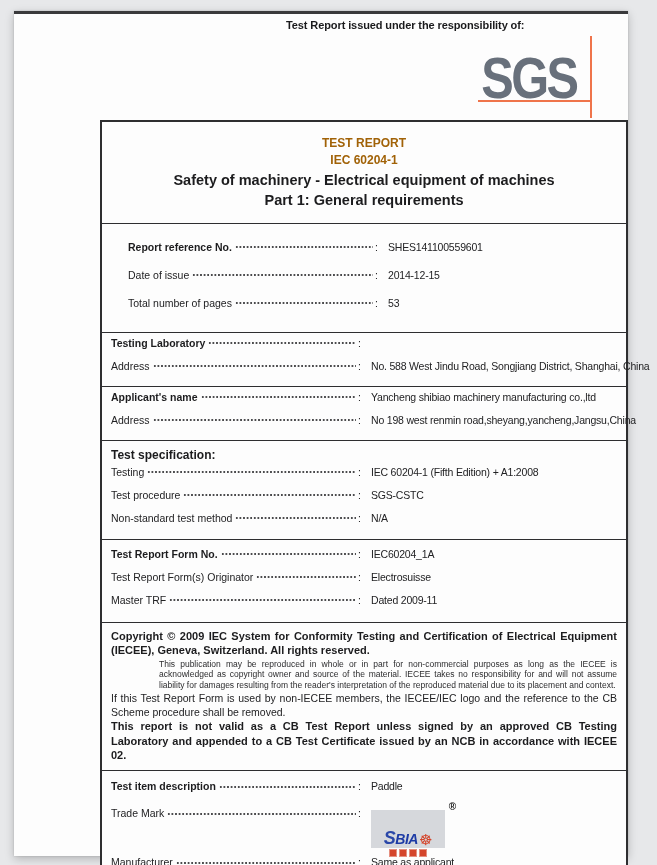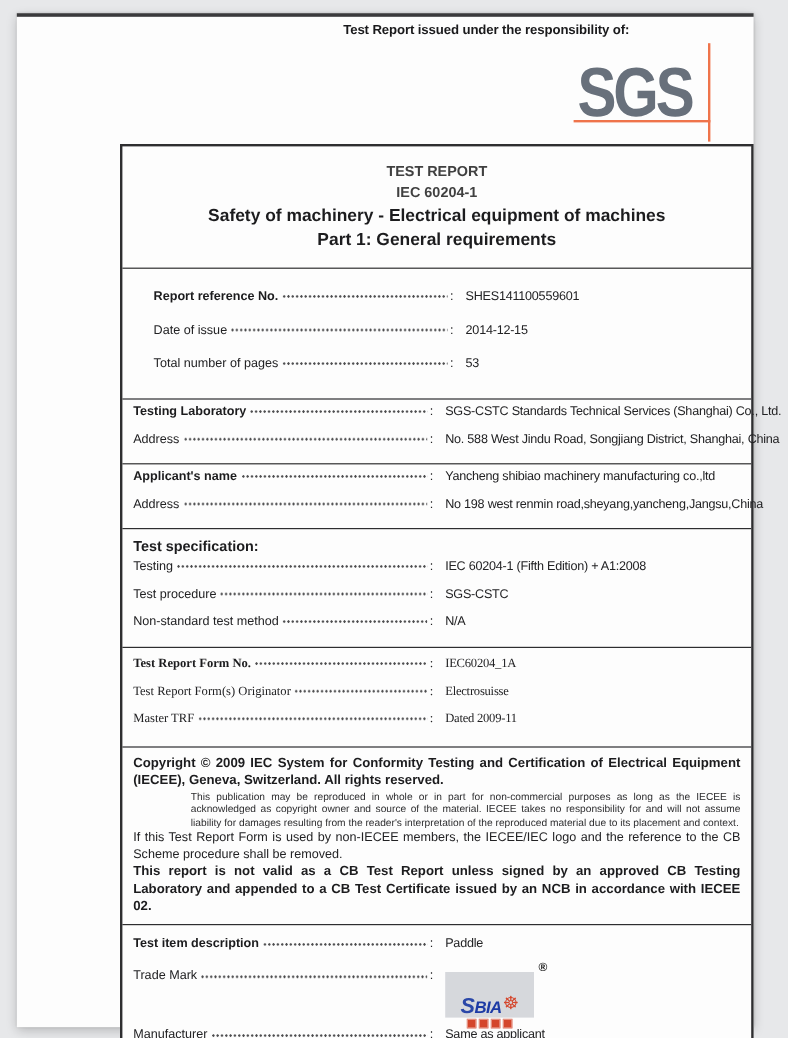--- a/index.html
+++ b/index.html
@@ -31,21 +31,21 @@
 
   
   .report-table{
     position:absolute;left:86px;top:106px;width:528px;box-sizing:border-box;
     border:2px solid #2e2e30;background:#fdfdfd;
   }
   .section{border-top:1.5px solid #2e2e30;padding:5px 9px;}
   .section:first-child{border-top:none;}
 
   .title-sec{text-align:center;padding:13px 9px 12px;}
-  .t-sm{font-size:12px;font-weight:bold;line-height:1.45;color:#404040;}
+  .t-sm{font-size:12px;font-weight:bold;line-height:1.45;color:#a16207;}
   .t-lg{font-size:14.5px;font-weight:bold;line-height:1.42;color:#1c1c1e;}
 
   .row{display:flex;align-items:baseline;min-height:21px;padding:1px 0;font-size:10.5px;color:#222224;}
   .lbl{flex:0 0 250px;width:250px;display:flex;align-items:baseline;}
   .lt{white-space:nowrap;}
   .b{font-weight:bold;color:#1c1c1e;}
   .leader{
     flex:1 1 auto;min-width:8px;align-self:stretch;margin:0 2px 0 3px;
     background-image:radial-gradient(circle,#4b4b4d 0.9px,rgba(0,0,0,0) 1.05px);
     background-size:3.6px 3.6px;background-repeat:repeat-x;background-position:left bottom 4px;
@@ -54,36 +54,36 @@
   .val{flex:1;padding-left:10px;white-space:nowrap;letter-spacing:-0.2px;}
 
   .sec-report{padding:16px 26px 8px;}
   .sec-report .row{min-height:26px;}
   .sec-lab{padding:3px 9px 4px;}
   .sec-applicant{padding:3px 9px 4px;}
   .sec-spec{padding:4px 9px 5px;}
   .spec-heading{font-size:12px;font-weight:bold;color:#1c1c1e;min-height:20px;display:flex;align-items:center;}
   .sec-spec .row{min-height:21px;}
   .sec-trf{padding:7px 9px 6px;}
-  .sec-trf .row{min-height:21px;font-family:Liberation Serif, serif;}
+  .sec-trf .row{min-height:21px;}
 
   .sec-copyright{padding:6px 9px 8px;}
   .cp-bold{font-size:11px;font-weight:bold;line-height:1.3;text-align:justify;color:#1c1c1e;}
   .cp-fine{font-size:8.5px;line-height:1.28;text-align:justify;color:#2c2c2e;margin-top:1px;margin-left:48px;}
   .cp-normal{font-size:10.5px;line-height:1.3;text-align:justify;color:#222224;margin-top:1px;}
 
   .sec-item{padding:8px 9px 12px;}
   .sec-item .row{min-height:25px;}
   .tm-row{align-items:flex-start;min-height:56px;}
   .tm-wrap{position:relative;display:inline-block;margin-top:3px;}
   .tm-box{
     width:74px;height:38px;background:#d6d8dc;
     display:flex;flex-direction:column;align-items:center;justify-content:center;gap:1px;
   }
-  .tm-top{display:flex;align-items:flex-start;line-height:1;margin-top:28px;}
+  .tm-top{display:flex;align-items:flex-end;line-height:1;margin-top:28px;}
   .tm-brand{font-weight:bold;font-style:italic;color:#1c3aa5;font-size:14px;letter-spacing:-0.5px;line-height:1;}
   .tm-brand::first-letter{font-size:18px;color:#2a47a8;}
   .tm-wheel{color:#d4452b;font-size:15px;line-height:1;margin-left:1px;}
   .tm-cn{display:flex;gap:2px;margin-top:1px;}
   .tm-cn i{display:block;width:8px;height:8px;background:#d4452b;box-shadow:inset 0 0 0 1px rgba(255,255,255,0.4);}
   .tm-reg{position:absolute;top:-9px;right:-11px;font-size:10px;font-weight:bold;color:#141414;}
   .manufacturer-row{margin-top:6px;}
 </style>
 </head>
 <body>
@@ -132,21 +132,20 @@
       </div>
     </div>
 
     <div class="section sec-lab">
       <div class="row">
         <div class="lbl">
           <span class="lt b">Testing Laboratory</span>
           <span class="leader"></span>
           <span class="colon">:</span>
         </div>
-        <div class="val">SGS-CSTC Standards Technical Services (Shanghai) Co., Ltd.</div>
       </div>
       <div class="row">
         <div class="lbl">
           <span class="lt">Address</span>
           <span class="leader"></span>
           <span class="colon">:</span>
         </div>
         <div class="val">No. 588 West Jindu Road, Songjiang District, Shanghai, China</div>
       </div>
     </div>

